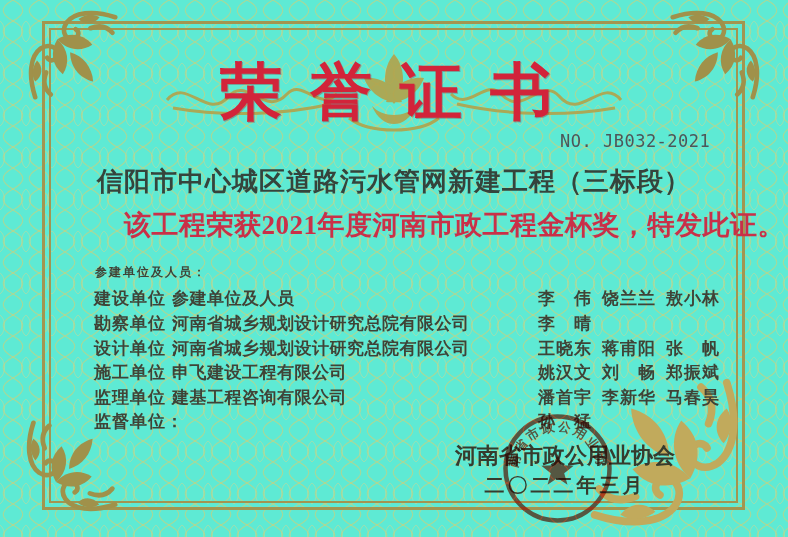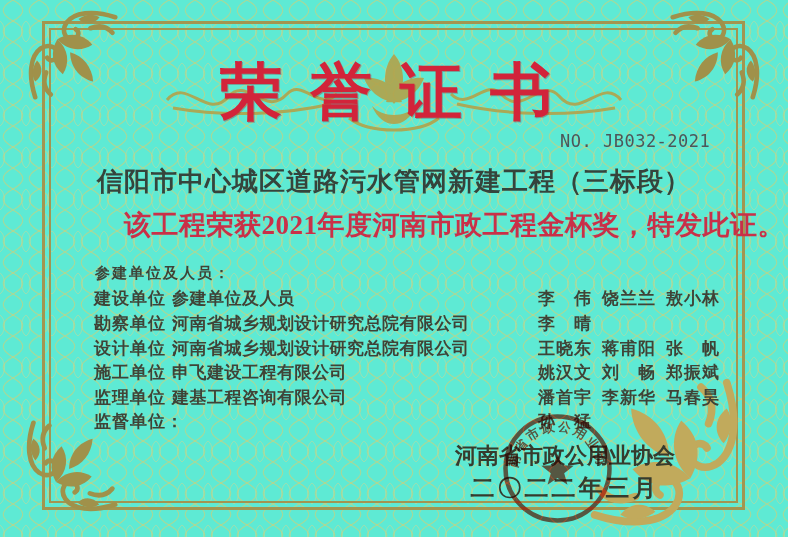--- a/index.html
+++ b/index.html
@@ -19,30 +19,30 @@
   .textline{position:absolute;z-index:3;white-space:nowrap;}
   #cert-title{left:0;top:50px;width:788px;text-align:center;font-size:62px;font-weight:bold;
     color:#d2243a;letter-spacing:28px;transform:translateX(6px);
     text-shadow:1px 1px 0 rgba(160,30,40,.35);}
   #serial{left:560px;top:131px;font-family:"DejaVu Sans Mono",monospace;font-size:17px;
     color:#4e5659;letter-spacing:.5px;}
   #project-title{left:0;top:164px;width:788px;text-align:center;font-family:"Liberation Sans",sans-serif;
     font-size:26px;font-weight:bold;color:#35443c;letter-spacing:1px;}
   #award-line{left:0;top:207px;width:785px;text-align:right;font-size:27px;font-weight:bold;
     color:#c93048;letter-spacing:.5px;}
-  #participants-heading{left:95px;top:264px;font-size:15px;font-weight:bold;color:#3f4337;letter-spacing:2px;}
+  #participants-heading{left:95px;top:264px;font-size:12px;font-weight:bold;color:#3f4337;letter-spacing:2px;}
   .entry-row{position:absolute;left:0;width:788px;height:22px;z-index:3;font-size:17px;font-weight:bold;color:#3f4337;}
   .entry-row .role{position:absolute;left:94px;letter-spacing:1px;white-space:nowrap;text-align:right;}
   .entry-row .org{position:absolute;left:172px;letter-spacing:.5px;white-space:nowrap;}
   .entry-row .name{position:absolute;width:70px;letter-spacing:1px;white-space:nowrap;}
   .entry-row .n1{left:538px;} .entry-row .n2{left:602px;} .entry-row .n3{left:666px;}
   #row-0{top:287px;} #row-1{top:312px;} #row-2{top:337px;}
   #row-3{top:361px;} #row-4{top:386px;} #row-5{top:410px;}
   #issuer{left:440px;top:441px;width:250px;text-align:center;font-size:22px;font-weight:bold;color:#363b2d;}
-  #issue-date{left:440px;top:472px;width:250px;text-align:center;font-size:24px;font-weight:bold;
+  #issue-date{left:440px;top:472px;width:250px;text-align:center;font-size:20px;font-weight:bold;
     color:#363b2d;letter-spacing:3px;}
   #seal{left:500px;top:411px;z-index:4;mix-blend-mode:multiply;opacity:.82;}
 </style>
 </head>
 <body>
 
 <div id="certificate">
 
   <svg id="guilloche-bg" class="layer" width="788" height="537">
     <defs>

